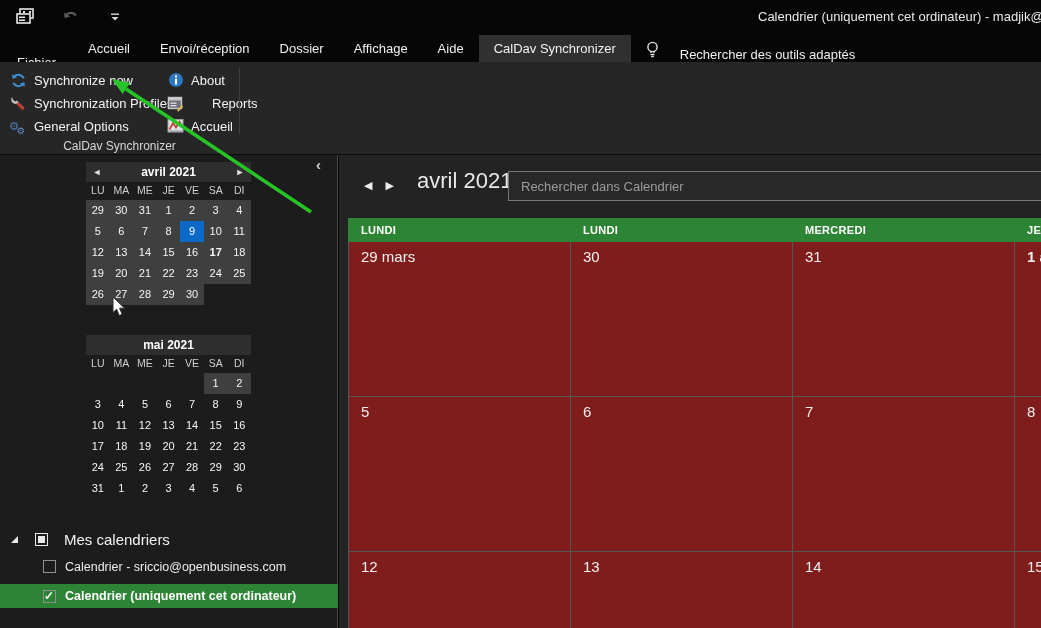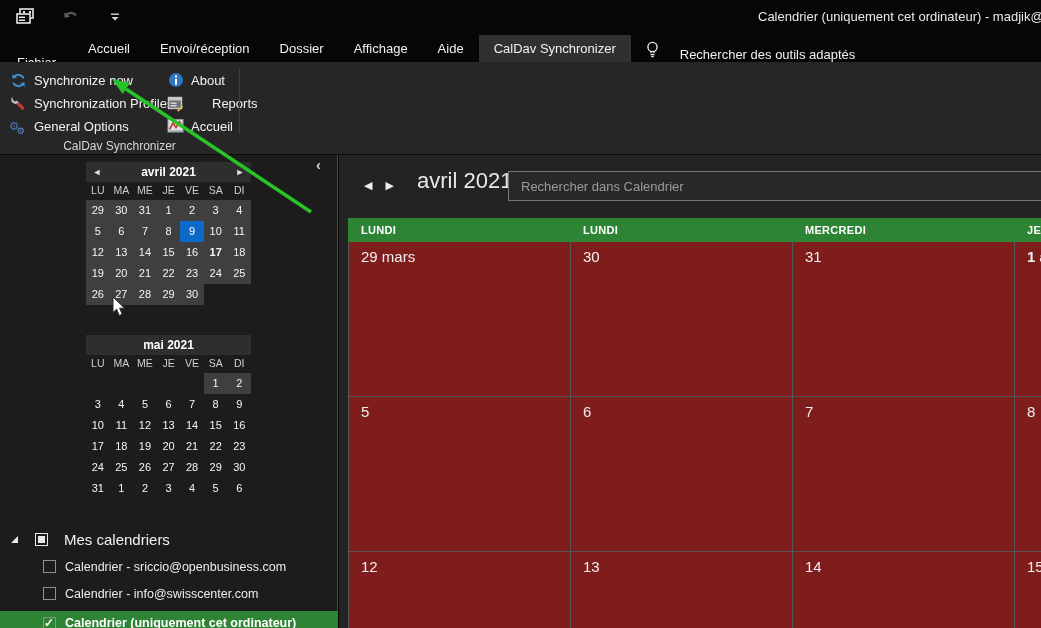--- a/index.html
+++ b/index.html
@@ -343,24 +343,20 @@
         <svg class="expander" viewBox="0 0 9 9">
           <path d="M8,1 L8,8 L1,8 Z" fill="#e8e8e8"></path>
         </svg>
         <span class="cbx indet"></span>
         <span>Mes calendriers</span>
       </div>
       <div class="cl-item">
         <span class="cbx"></span>
         <span>Calendrier - sriccio@openbusiness.com</span>
       </div>
-      <div class="cl-item">
-        <span class="cbx"></span>
-        <span>Calendrier - info@swisscenter.com</span>
-      </div>
       <div class="cl-item selected">
         <span class="cbx checked"></span>
         <span>Calendrier (uniquement cet ordinateur)</span>
       </div>
     </div>
   </div>
 
   <div class="main">
     <div class="nav-arrows">
       <span>◀</span>

